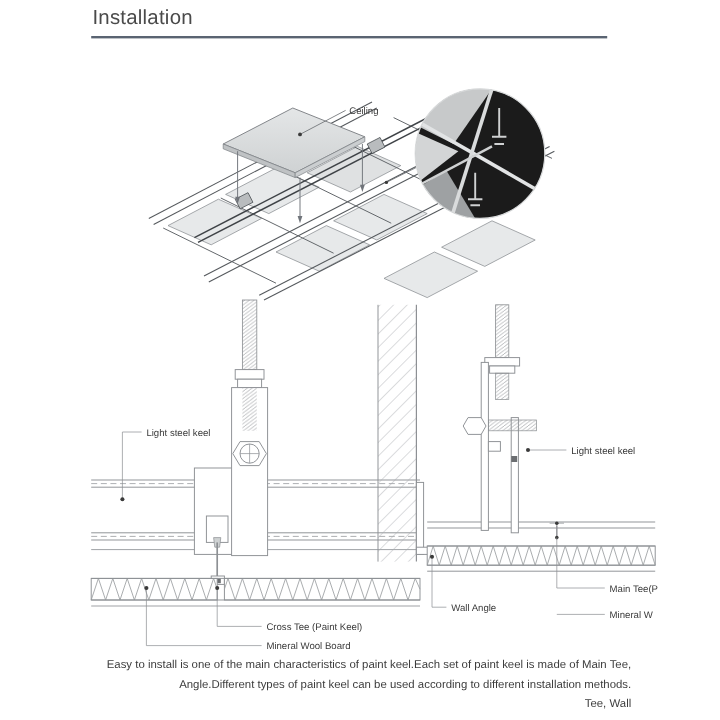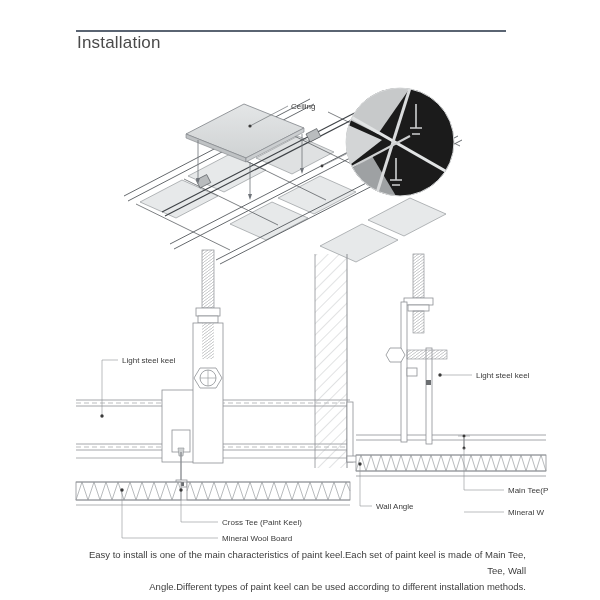--- a/index.html
+++ b/index.html
@@ -23,36 +23,35 @@
   }
   #page-title {
     position: absolute;
     left: 77px;
     top: 5px;
     font-size: 17px;
     font-weight: 400;
     color: #4a4a4a;
     letter-spacing: 0.2px;
     white-space: nowrap;
-    margin-top: 28px;
   }
   #title-divider {
     position: absolute;
     left: 76px;
     top: 30px;
     width: 430px;
     height: 2px;
     background: #5a6472;
   }
 
   
   .figure {
     position: absolute;
   }
-  #fig-isometric { left: 110px; top: 84px; width: 360px; height: 180px; }
+  #fig-isometric { left: 110px; top: 70px; width: 360px; height: 180px; }
   #fig-sections  { left: 60px;  top: 250px; width: 540px; height: 290px; }
 
   svg { display: block; overflow: visible; }
 
   
   #caption {
     position: absolute;
     left: 76px;
     top: 547px;
     width: 450px;
@@ -320,15 +319,15 @@
         <line x1="300" y1="256" x2="312" y2="256"></line>
         <circle cx="300" cy="214" r="1.7" fill="#3a3a3a" stroke="none"></circle>
       </g>
       <text x="316" y="259" font-size="8" fill="#3a3a3a" font-family="Liberation Sans, sans-serif" stroke="none">Wall Angle</text>
     </g>
   </svg>
 </div>
 
 <div id="caption">
   <span class="cap-line">Easy to install is one of the main characteristics of paint keel.Each set of paint keel is made of Main Tee,</span>
+  <span class="cap-line">Angle.Different types of paint keel can be used according to different installation methods.</span>
   <span class="cap-line">Tee, Wall</span>
-  <span class="cap-line">Angle.Different types of paint keel can be used according to different installation methods.</span>
 </div>
 
 </body></html>

